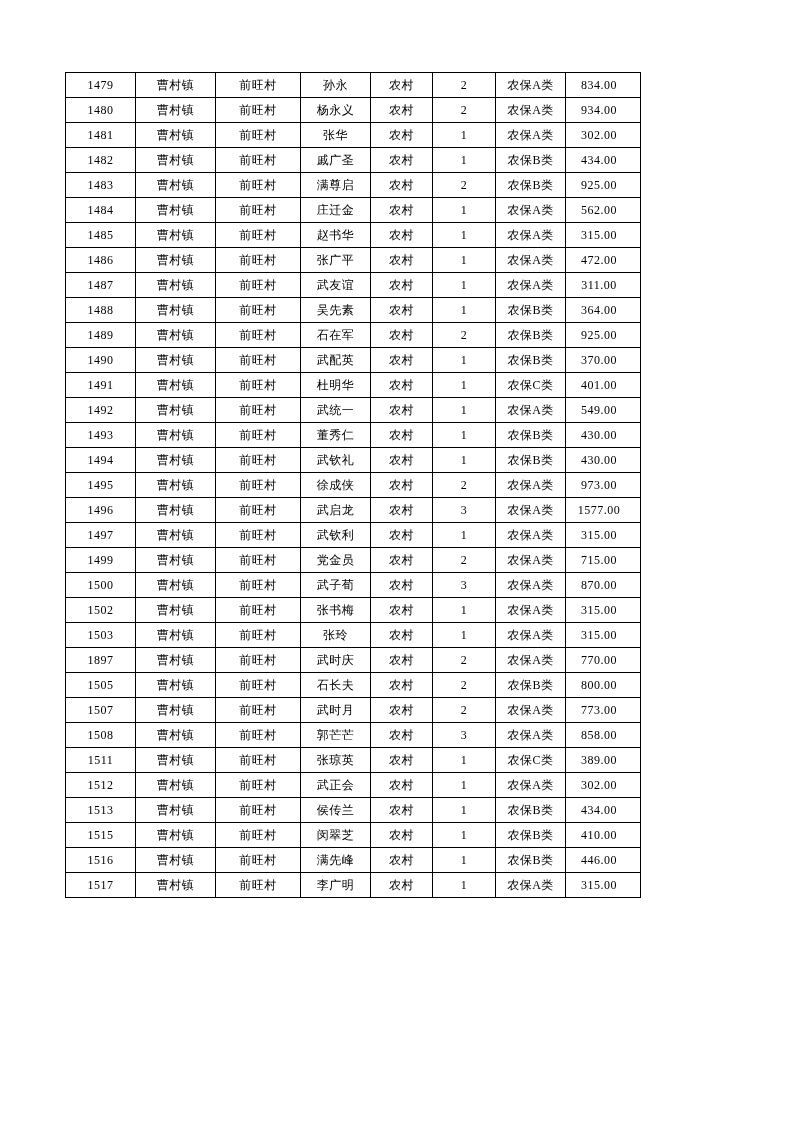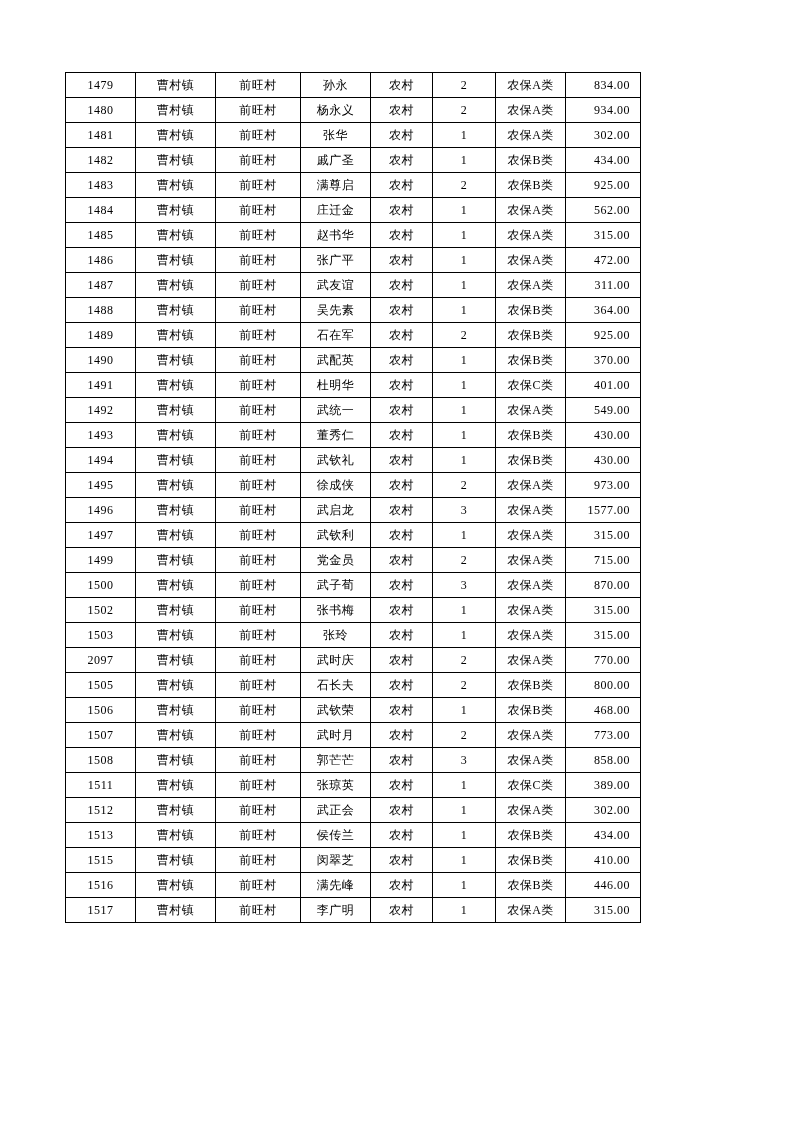--- a/index.html
+++ b/index.html
@@ -30,21 +30,20 @@
     height: 25px;
     box-sizing: border-box;
     text-align: center;
     vertical-align: middle;
     padding: 0 2px;
     white-space: nowrap;
     overflow: hidden;
     letter-spacing: 0.5px;
   }
   .data-table td.amount {
-    text-align: right;
     padding-right: 10px;
     font-family: "Liberation Serif", serif;
   }
   col.c-id       { width: 70px; }
   col.c-town     { width: 80px; }
   col.c-village  { width: 85px; }
   col.c-name     { width: 70px; }
   col.c-type     { width: 62px; }
   col.c-count    { width: 63px; }
   col.c-category { width: 70px; }
@@ -290,48 +289,38 @@
           <td>1503</td>
           <td>曹村镇</td>
           <td>前旺村</td>
           <td>张玲</td>
           <td>农村</td>
           <td>1</td>
           <td>农保A类</td>
           <td class="amount">315.00</td>
         </tr>
         <tr>
-          <td>2097</td>
+          <td>1897</td>
           <td>曹村镇</td>
           <td>前旺村</td>
           <td>武时庆</td>
           <td>农村</td>
           <td>2</td>
           <td>农保A类</td>
           <td class="amount">770.00</td>
         </tr>
         <tr>
           <td>1505</td>
           <td>曹村镇</td>
           <td>前旺村</td>
           <td>石长夫</td>
           <td>农村</td>
           <td>2</td>
           <td>农保B类</td>
           <td class="amount">800.00</td>
-        </tr>
-        <tr>
-          <td>1506</td>
-          <td>曹村镇</td>
-          <td>前旺村</td>
-          <td>武钦荣</td>
-          <td>农村</td>
-          <td>1</td>
-          <td>农保B类</td>
-          <td class="amount">468.00</td>
         </tr>
         <tr>
           <td>1507</td>
           <td>曹村镇</td>
           <td>前旺村</td>
           <td>武时月</td>
           <td>农村</td>
           <td>2</td>
           <td>农保A类</td>
           <td class="amount">773.00</td>

